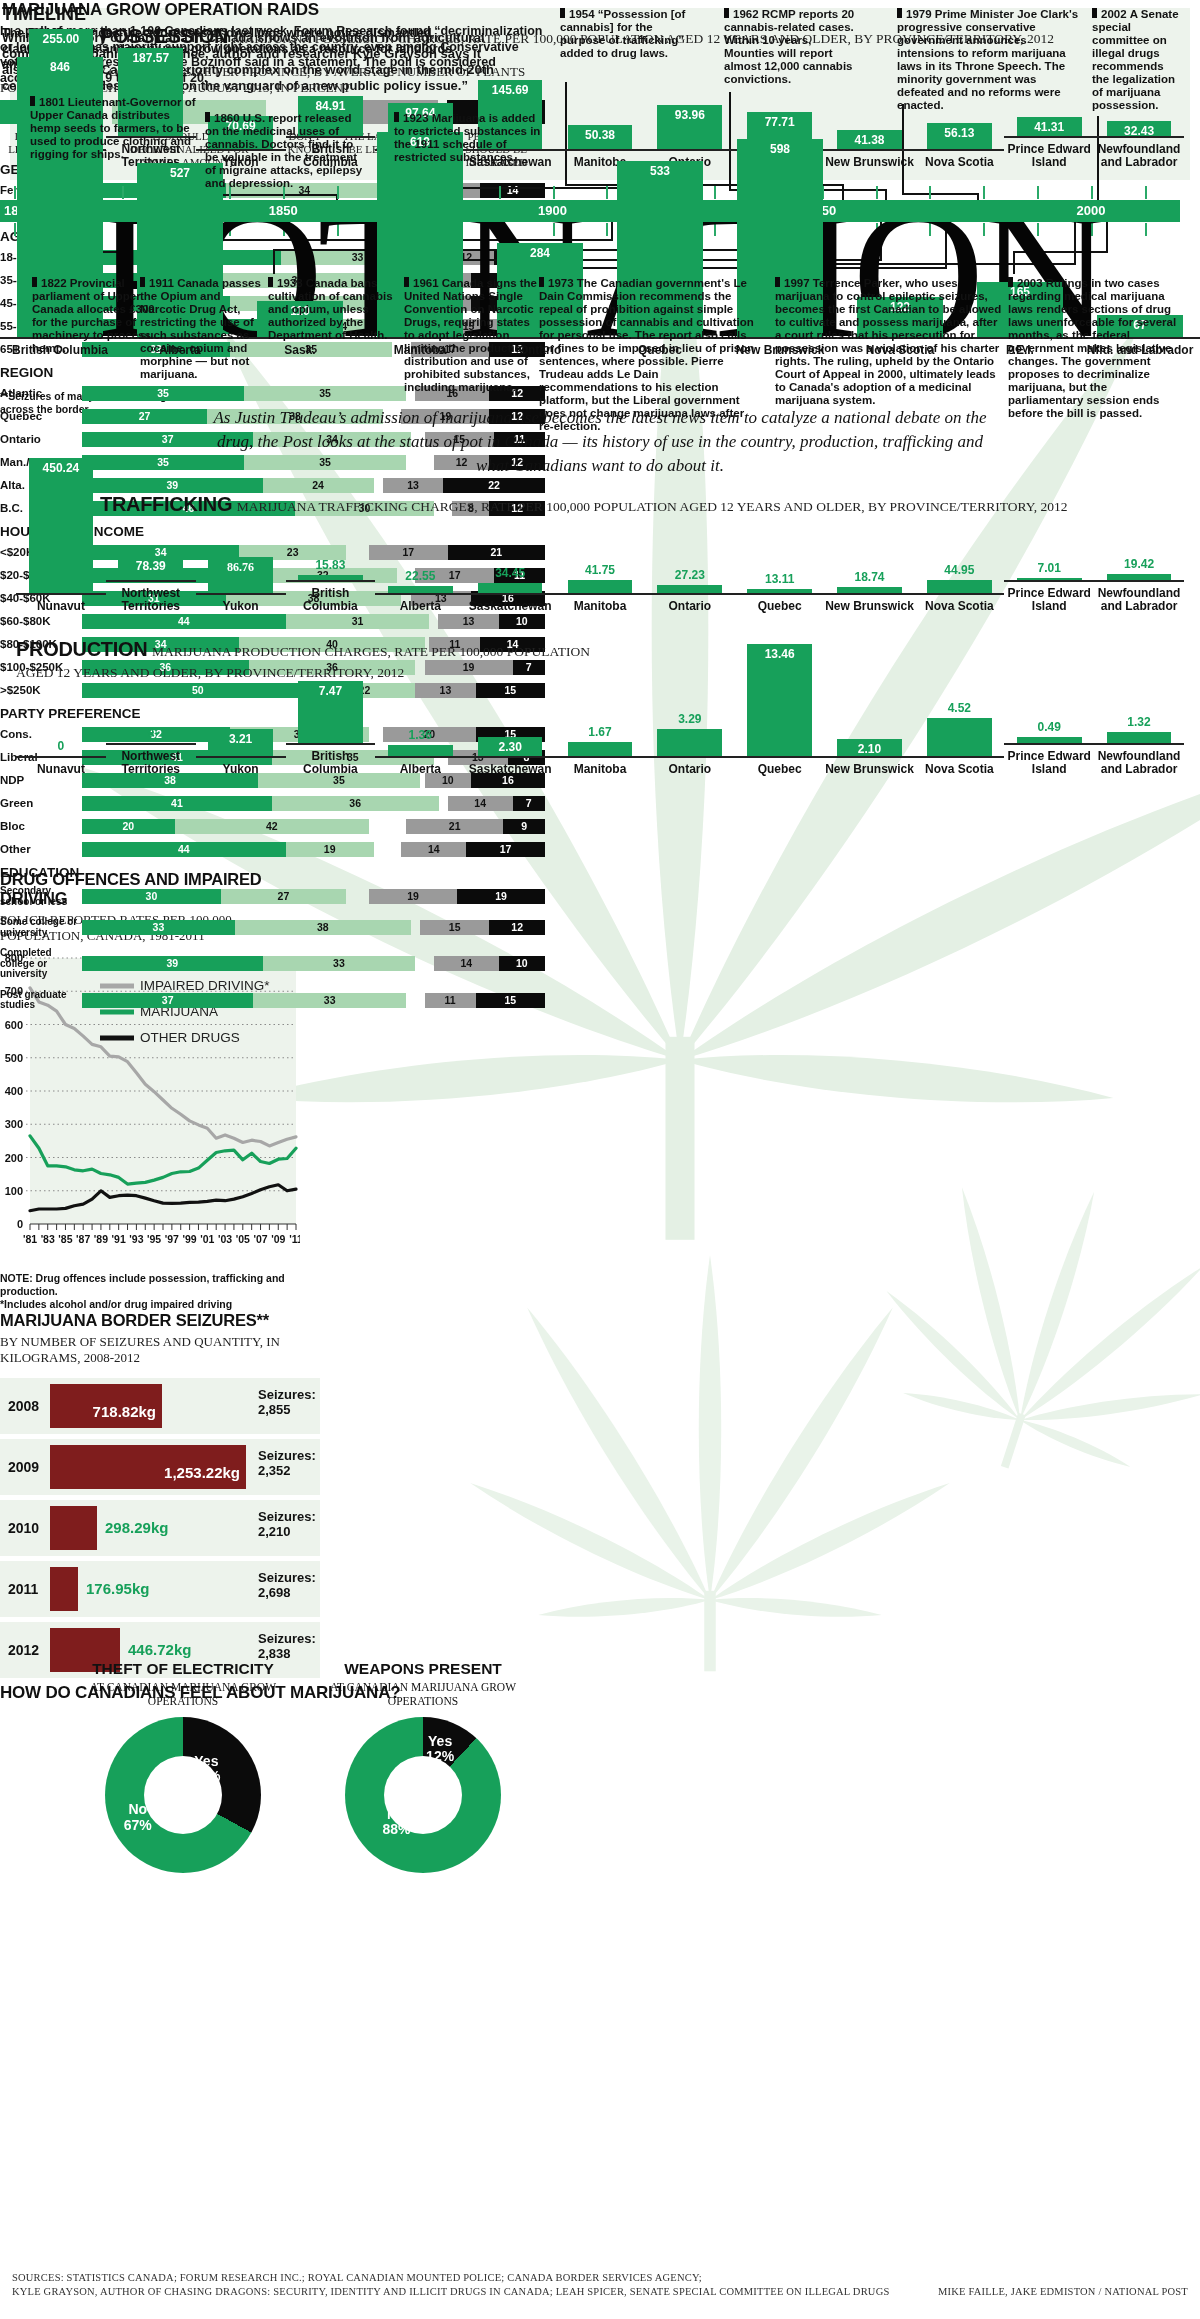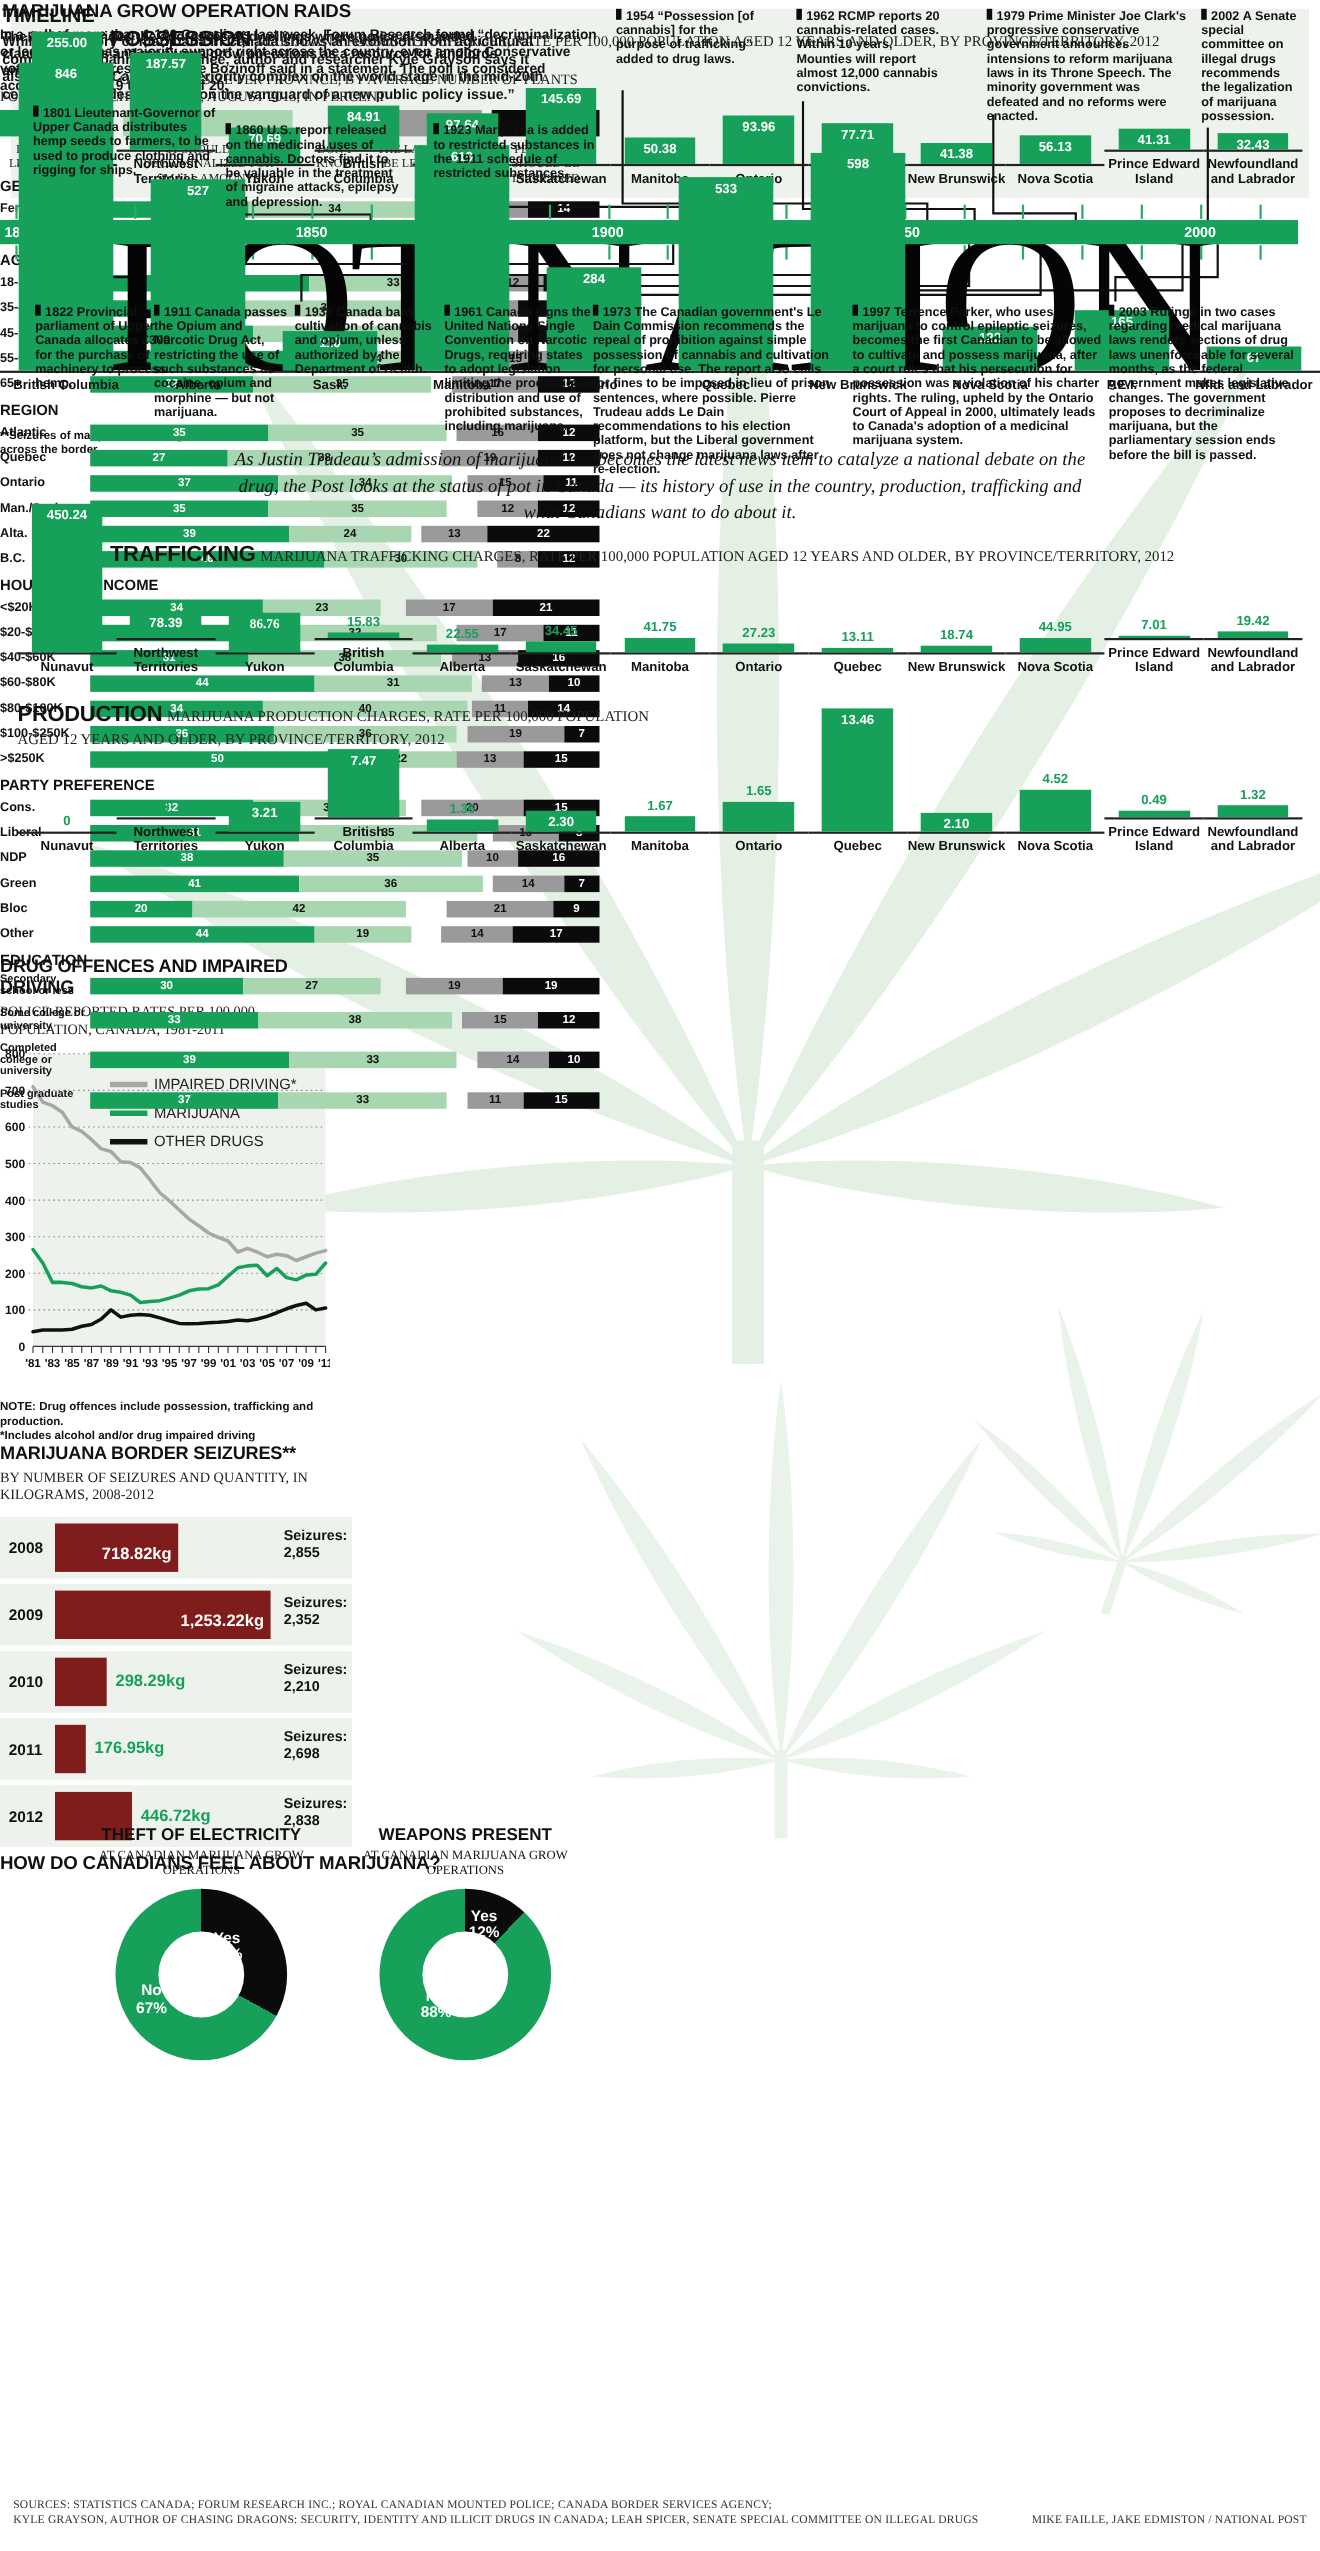--- a/index.html
+++ b/index.html
@@ -385,21 +385,21 @@
           </div>
           <div class="pcol">
             <div class="pbararea" style="height: 112px;">
               <div class="pval out" style="bottom: 17px;">1.67</div>
               <div class="pbar" style="height: 14px;"></div>
             </div>
             <div class="pname">Manitoba</div>
           </div>
           <div class="pcol">
             <div class="pbararea" style="height: 112px;">
-              <div class="pval out" style="bottom: 30px;">1.65</div>
+              <div class="pval out" style="bottom: 30px;">3.29</div>
               <div class="pbar" style="height: 27px;"></div>
             </div>
             <div class="pname">Ontario</div>
           </div>
           <div class="pcol">
             <div class="pbararea" style="height: 112px;">
               <div class="pbar" style="height: 112px;">
                 <div class="pval in">13.46</div>
               </div>
             </div>

